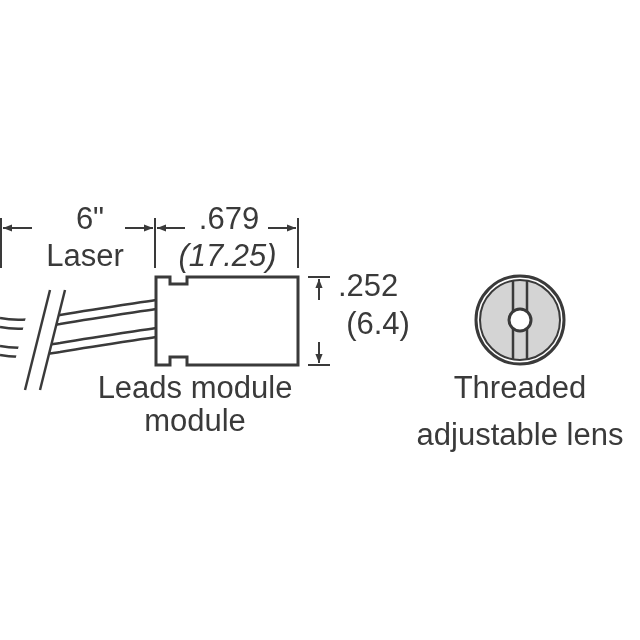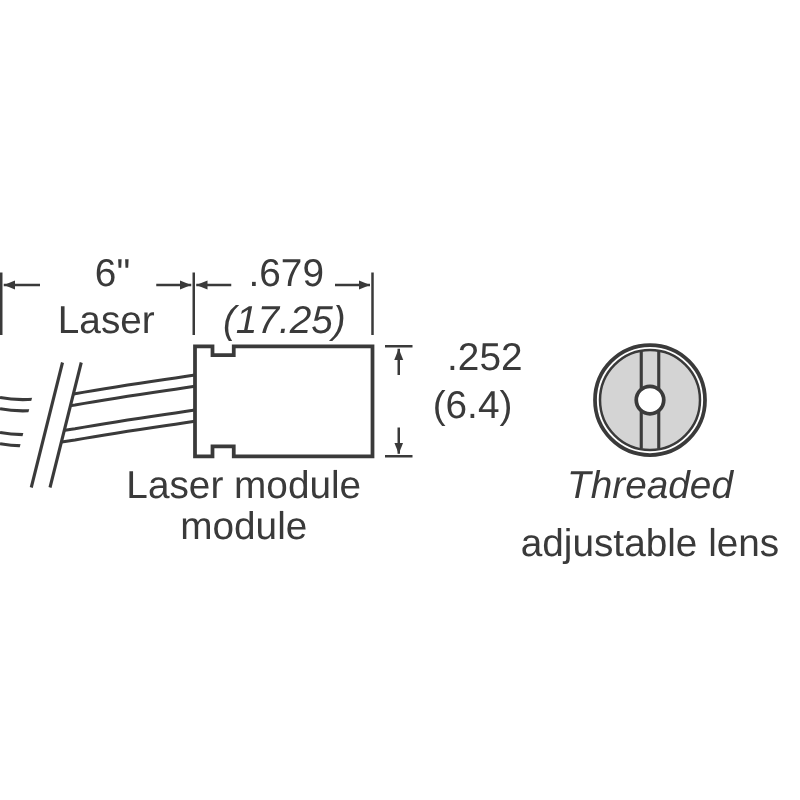--- a/index.html
+++ b/index.html
@@ -62,20 +62,20 @@
     </g>
   </g>
 </svg>
 
 <div class="lbl" style="left:50px; top:203px; width:80px;">6"</div>
 <div class="lbl" style="left:30px; top:240px; width:110px;">Laser</div>
 
 <div class="lbl" style="left:184px; top:203px; width:90px;">.679</div>
 <div class="lbl" style="left:165px; top:240px; width:125px;font-style:italic;">(17.25)</div>
 
-<div class="lbl" style="left:338px; top:270px; width:80px; text-align:right;">.252</div>
+<div class="lbl" style="left:338px; top:270px; width:80px; text-align:left;">.252</div>
 <div class="lbl" style="left:338px; top:308px; width:80px; text-align:center;">(6.4)</div>
 
-<div class="lbl" style="left:70px; top:372px; width:250px;">Laser module</div>
+<div class="lbl" style="left:70px; top:372px; width:250px;">Leads module</div>
 <div class="lbl" style="left:70px; top:405px; width:250px;">module</div>
 
-<div class="lbl" style="left:400px; top:372px; width:240px;font-style:italic;">Threaded</div>
+<div class="lbl" style="left:400px; top:372px; width:240px;">Threaded</div>
 <div class="lbl" style="left:400px; top:419px; width:240px;">adjustable lens</div>
 
 </body></html>

